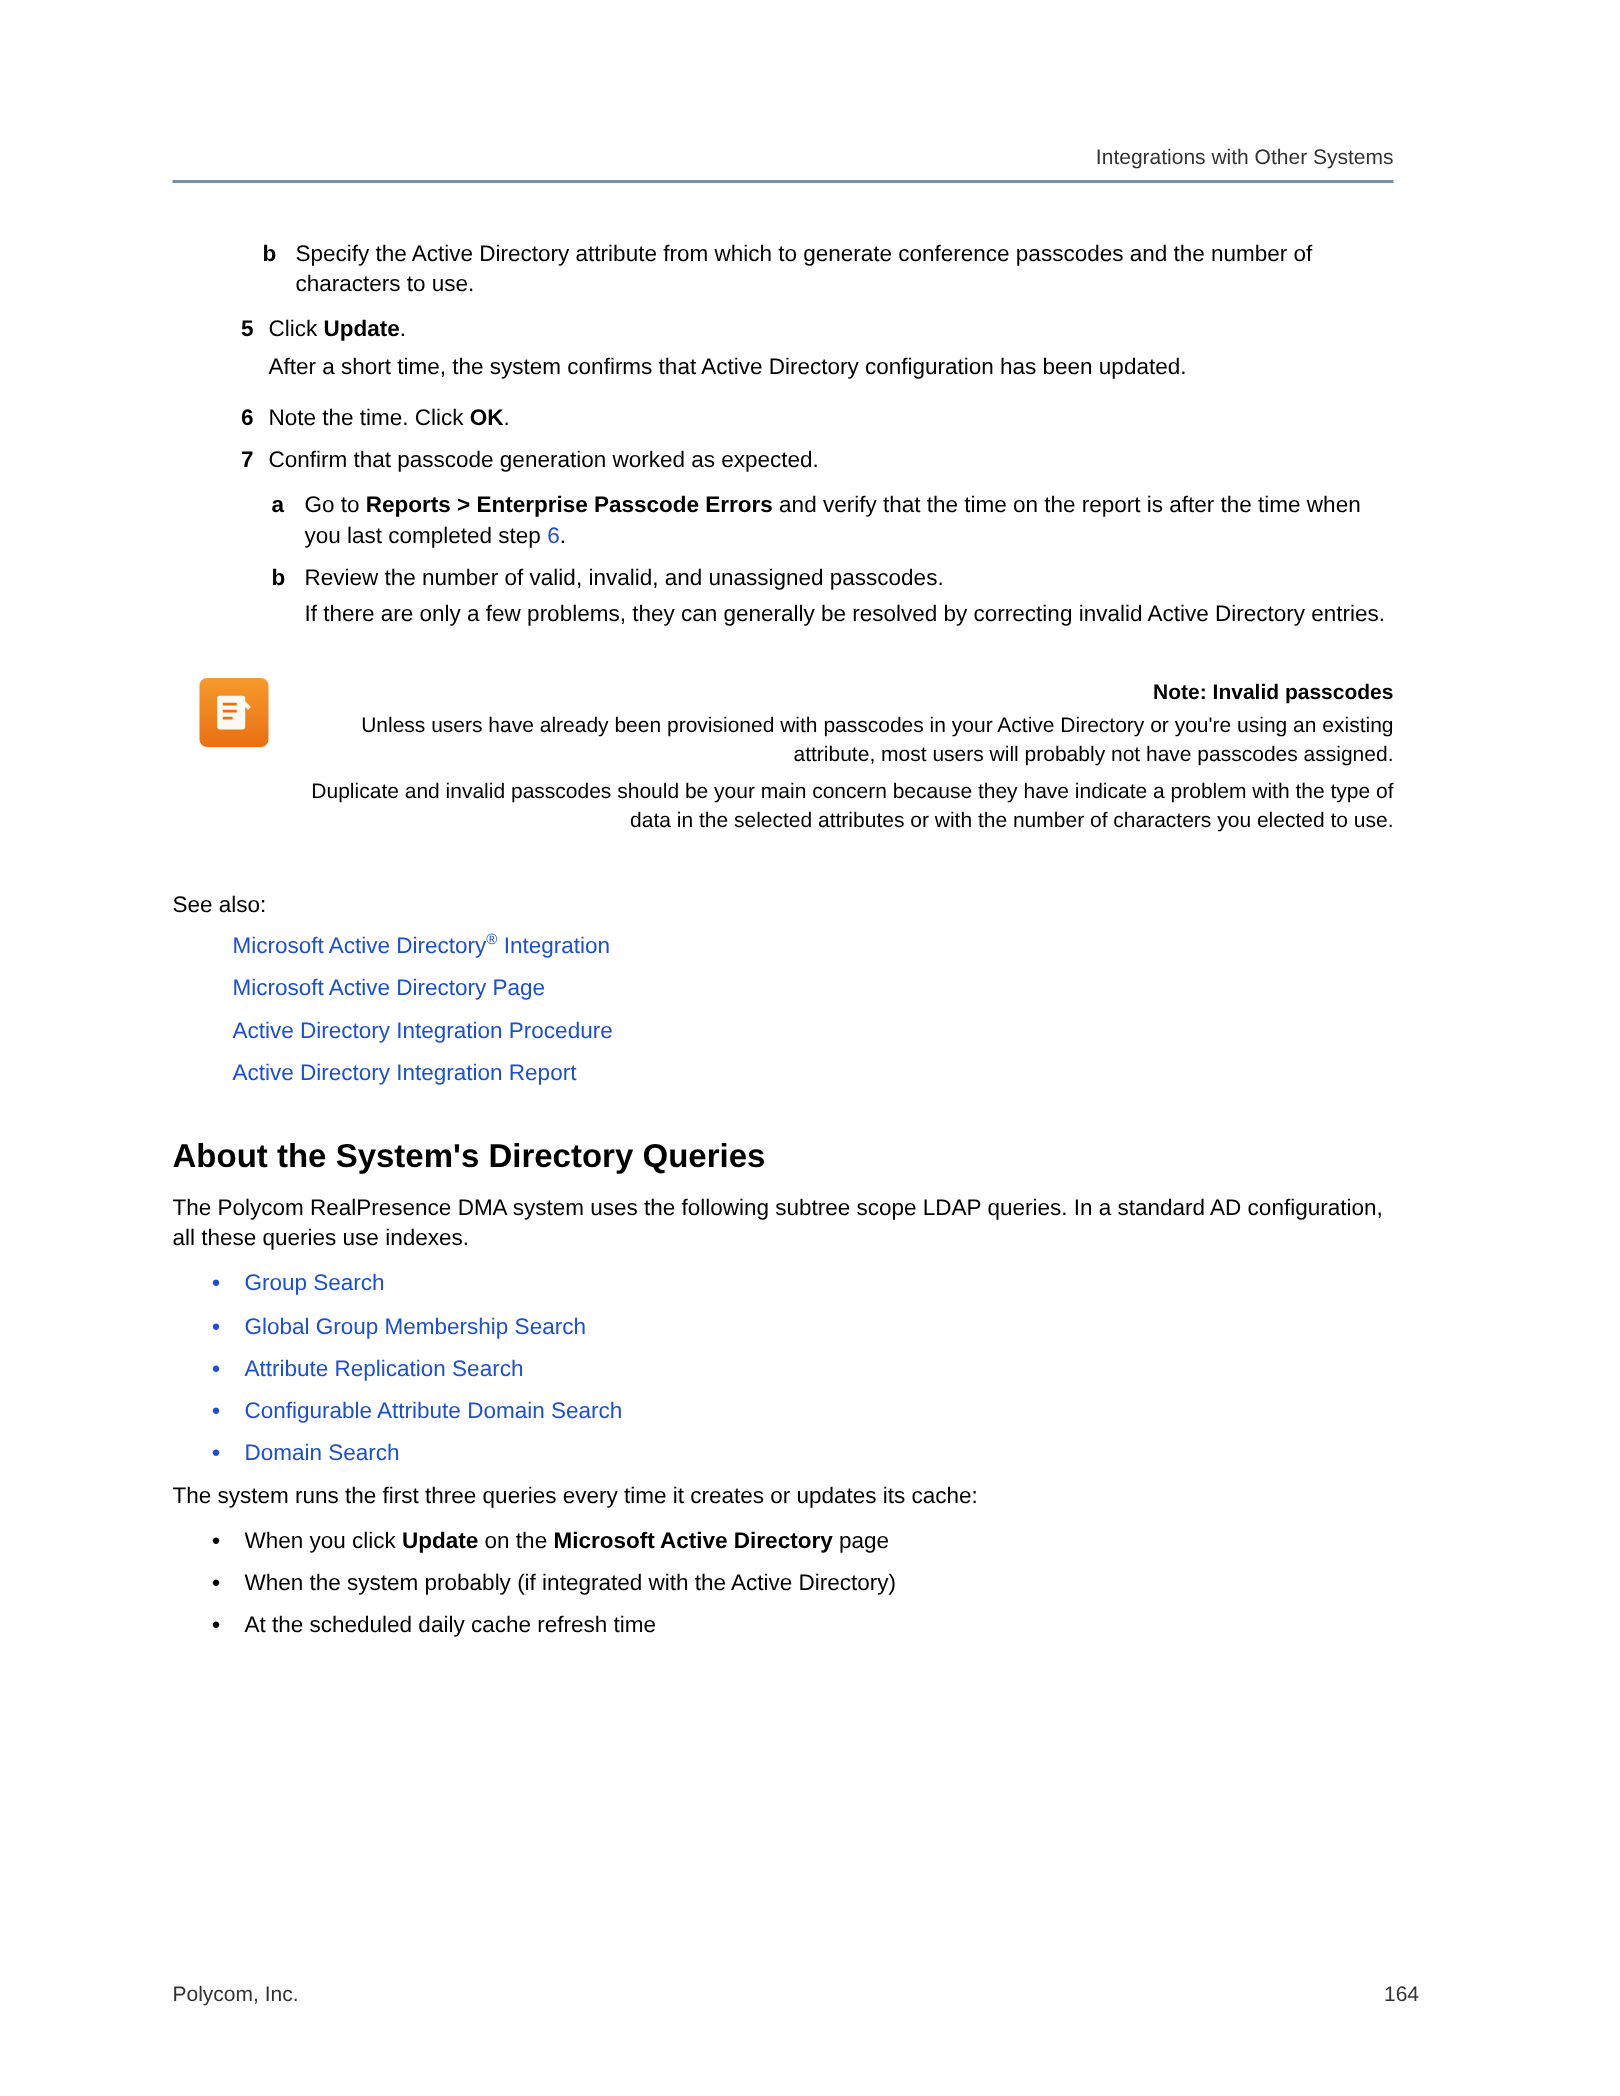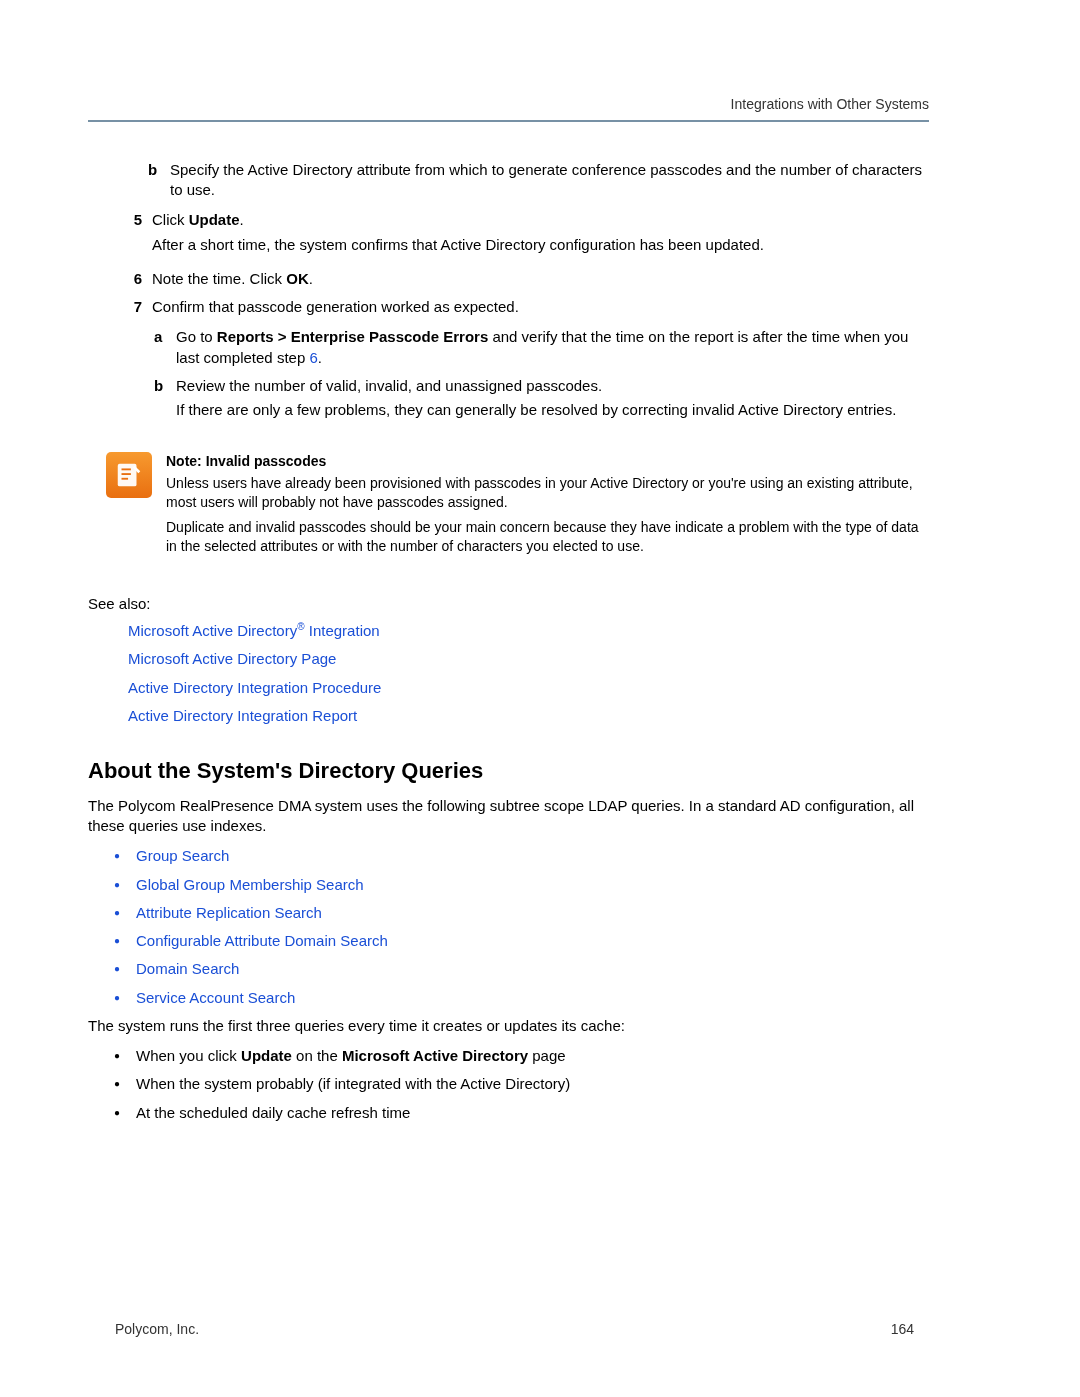--- a/index.html
+++ b/index.html
@@ -8,21 +8,21 @@
     background: #fff;
     font-family: Arial, Helvetica, sans-serif;
     font-size: 15px;
     color: #000;
     line-height: 1.35;
   }
   .page {
     width: 1044px;
     min-height: 1397px;
     box-sizing: border-box;
-    padding: 95px 115px 50px 88px;
+    padding: 95px 115px 50px 115px;
     position: relative;
   }
   .header {
     text-align: right;
     font-size: 14px;
     color: #333;
     padding-bottom: 6px;
     border-bottom: 2px solid #7791a5;
     margin-bottom: 38px;
   }
@@ -57,20 +57,21 @@
   .substeps-indent { padding-left: 26px; }
   .para { margin: 4px 0 10px 0; }
   .bold { font-weight: bold; }
   .link { color: #1a4fd6; }
   .note-box {
     display: flex;
     margin-top: 18px;
     margin-bottom: 10px;
     padding-left: 18px;
     font-size: 14px;
+    text-align: right;
   }
   .note-icon {
     width: 46px; height: 46px;
     flex: 0 0 46px;
     border-radius: 5px;
     background: linear-gradient(#f79a2f,#e96f10);
     display: flex;
     align-items: center;
     justify-content: center;
     margin-right: 14px;
@@ -100,21 +101,21 @@
     content: "●";
     position: absolute;
     left: -22px;
     font-size: 10px;
     top: 3px;
   }
   .footer {
     position: absolute;
     bottom: 58px;
     left: 115px;
-    right: 130px;
+    right: 98px;
     display: flex;
     justify-content: space-between;
     font-size: 14px;
     color: #333;
   }
   .reg { font-size: 10px; vertical-align: super; }
 </style>
 </head>
 <body>
 
@@ -202,21 +203,20 @@
   <h2>About the System's Directory Queries</h2>
 
   <div class="para">The Polycom RealPresence DMA system uses the following subtree scope LDAP queries. In a standard AD configuration, all these queries use indexes.</div>
 
   <ul class="bullets">
     <li class="link">Group Search</li>
     <li class="link">Global Group Membership Search</li>
     <li class="link">Attribute Replication Search</li>
     <li class="link">Configurable Attribute Domain Search</li>
     <li class="link">Domain Search</li>
-    <li class="link">Service Account Search</li>
   </ul>
 
   <div class="para">The system runs the first three queries every time it creates or updates its cache:</div>
 
   <ul class="bullets">
     <li>
       <span>When you click </span><span class="bold">Update</span><span> on the </span><span class="bold">Microsoft Active Directory</span><span> page</span>
     </li>
     <li>When the system probably (if integrated with the Active Directory)</li>
     <li>At the scheduled daily cache refresh time</li>

